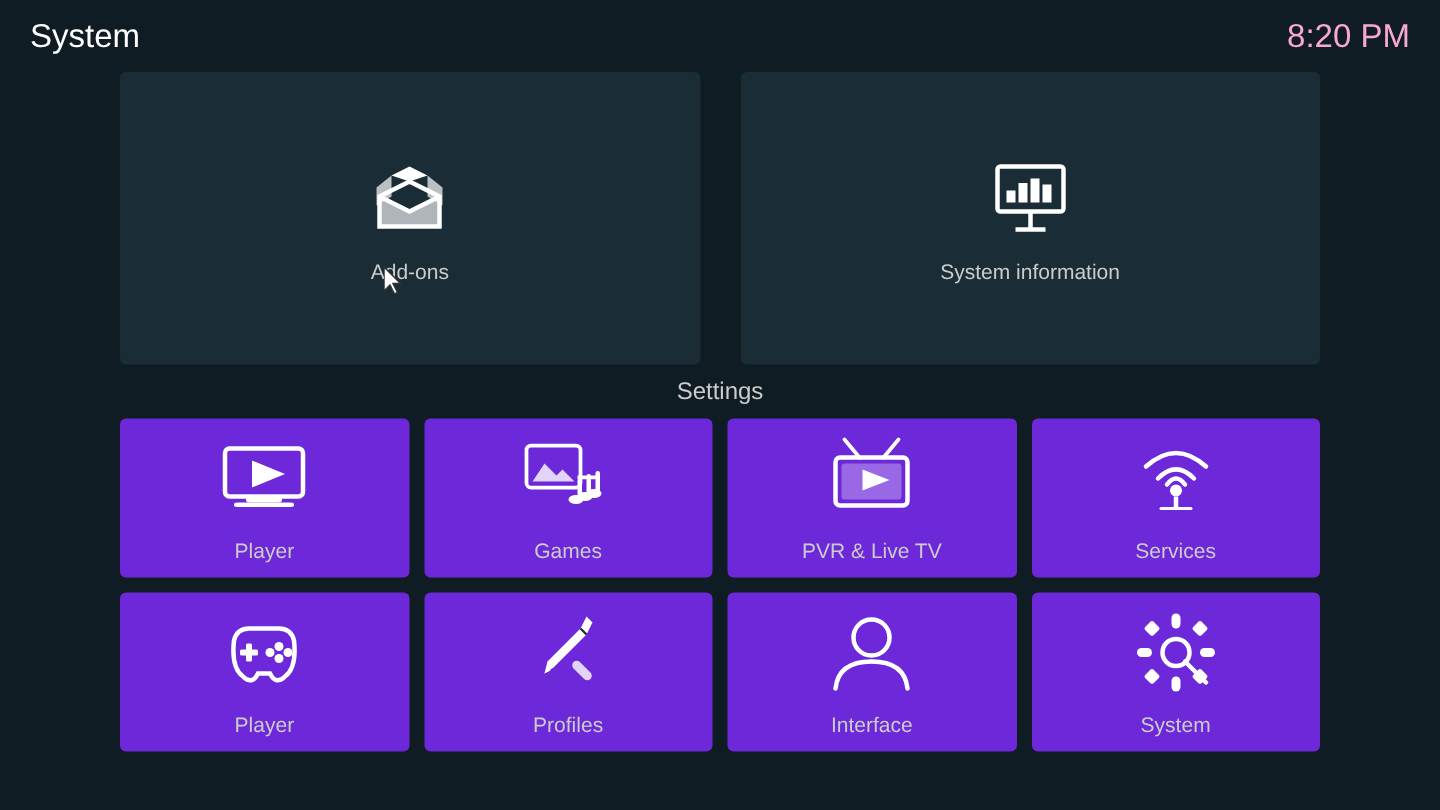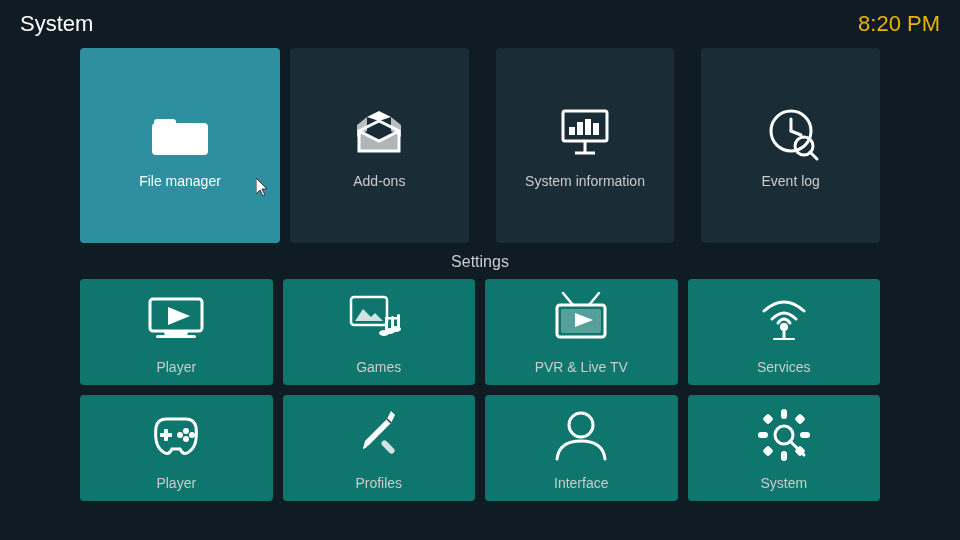--- a/index.html
+++ b/index.html
@@ -25,21 +25,21 @@
 
     .app-title {
       font-size: 22px;
       font-weight: 300;
       color: #ffffff;
     }
 
     .clock {
       font-size: 22px;
       font-weight: 300;
-      color: #eab308;
+      color: #f9a8d4;
     }
 
     
     .top-section {
       display: flex;
       padding: 0 80px;
       gap: 10px;
       height: 195px;
     }
 
@@ -94,21 +94,21 @@
     .settings-grid {
       display: grid;
       grid-template-columns: repeat(4, 1fr);
       grid-template-rows: repeat(2, 1fr);
       gap: 10px;
       padding: 0 80px;
       flex: 1;
     }
 
     .settings-tile {
-      background: #0f766e;
+      background: #6d28d9;
       border-radius: 4px;
       display: flex;
       flex-direction: column;
       align-items: center;
       justify-content: center;
       gap: 10px;
       padding: 10px;
       cursor: pointer;
     }
 
@@ -129,31 +129,20 @@
 </head>
 <body>
 
 <div class="top-bar">
   <span class="app-title">System</span>
   <span class="clock">8:20 PM</span>
 </div>
 
 <div class="top-section">
 
-  <div class="tile file-manager-tile">
-    <svg class="icon-svg" viewBox="0 0 60 60">
-      <g fill="white">
-
-        <rect x="4" y="16" width="22" height="8" rx="3"></rect>
-
-        <rect x="2" y="20" width="56" height="32" rx="4"></rect>
-      </g>
-    </svg>
-    <span class="tile-label">File manager</span>
-  </div>
 
   <div class="top-tiles">
 
     <div class="tile top-tile">
       <svg class="icon-svg" viewBox="0 0 60 60">
         <g fill="white">
 
           <path d="M10 28 L30 18 L50 28 L50 48 L10 48 Z" fill="none" stroke="white" stroke-width="3"></path>
           <path d="M10 28 L30 38 L50 28" fill="none" stroke="white" stroke-width="3"></path>
 
@@ -179,35 +168,20 @@
           <rect x="30" y="16" width="6" height="16"></rect>
           <rect x="38" y="20" width="6" height="12"></rect>
 
           <line x1="30" y1="38" x2="30" y2="50" stroke="white" stroke-width="3"></line>
           <line x1="20" y1="50" x2="40" y2="50" stroke="white" stroke-width="3"></line>
         </g>
       </svg>
       <span class="tile-label">System information</span>
     </div>
 
-    <div class="tile top-tile">
-      <svg class="icon-svg" viewBox="0 0 60 60">
-        <g fill="white">
-
-          <circle cx="30" cy="28" r="20" fill="none" stroke="white" stroke-width="3"></circle>
-
-          <line x1="30" y1="28" x2="30" y2="16" stroke="white" stroke-width="3" stroke-linecap="round"></line>
-          <line x1="30" y1="28" x2="40" y2="32" stroke="white" stroke-width="3" stroke-linecap="round"></line>
-
-          <circle cx="43" cy="43" r="9" fill="none" stroke="white" stroke-width="3"></circle>
-          <line x1="49" y1="49" x2="56" y2="56" stroke="white" stroke-width="3" stroke-linecap="round"></line>
-        </g>
-      </svg>
-      <span class="tile-label">Event log</span>
-    </div>
 
   </div>
 </div>
 
 <div class="settings-label">Settings</div>
 
 <div class="settings-grid">
 
   <div class="settings-tile">
     <svg class="icon-svg" viewBox="0 0 60 60">

